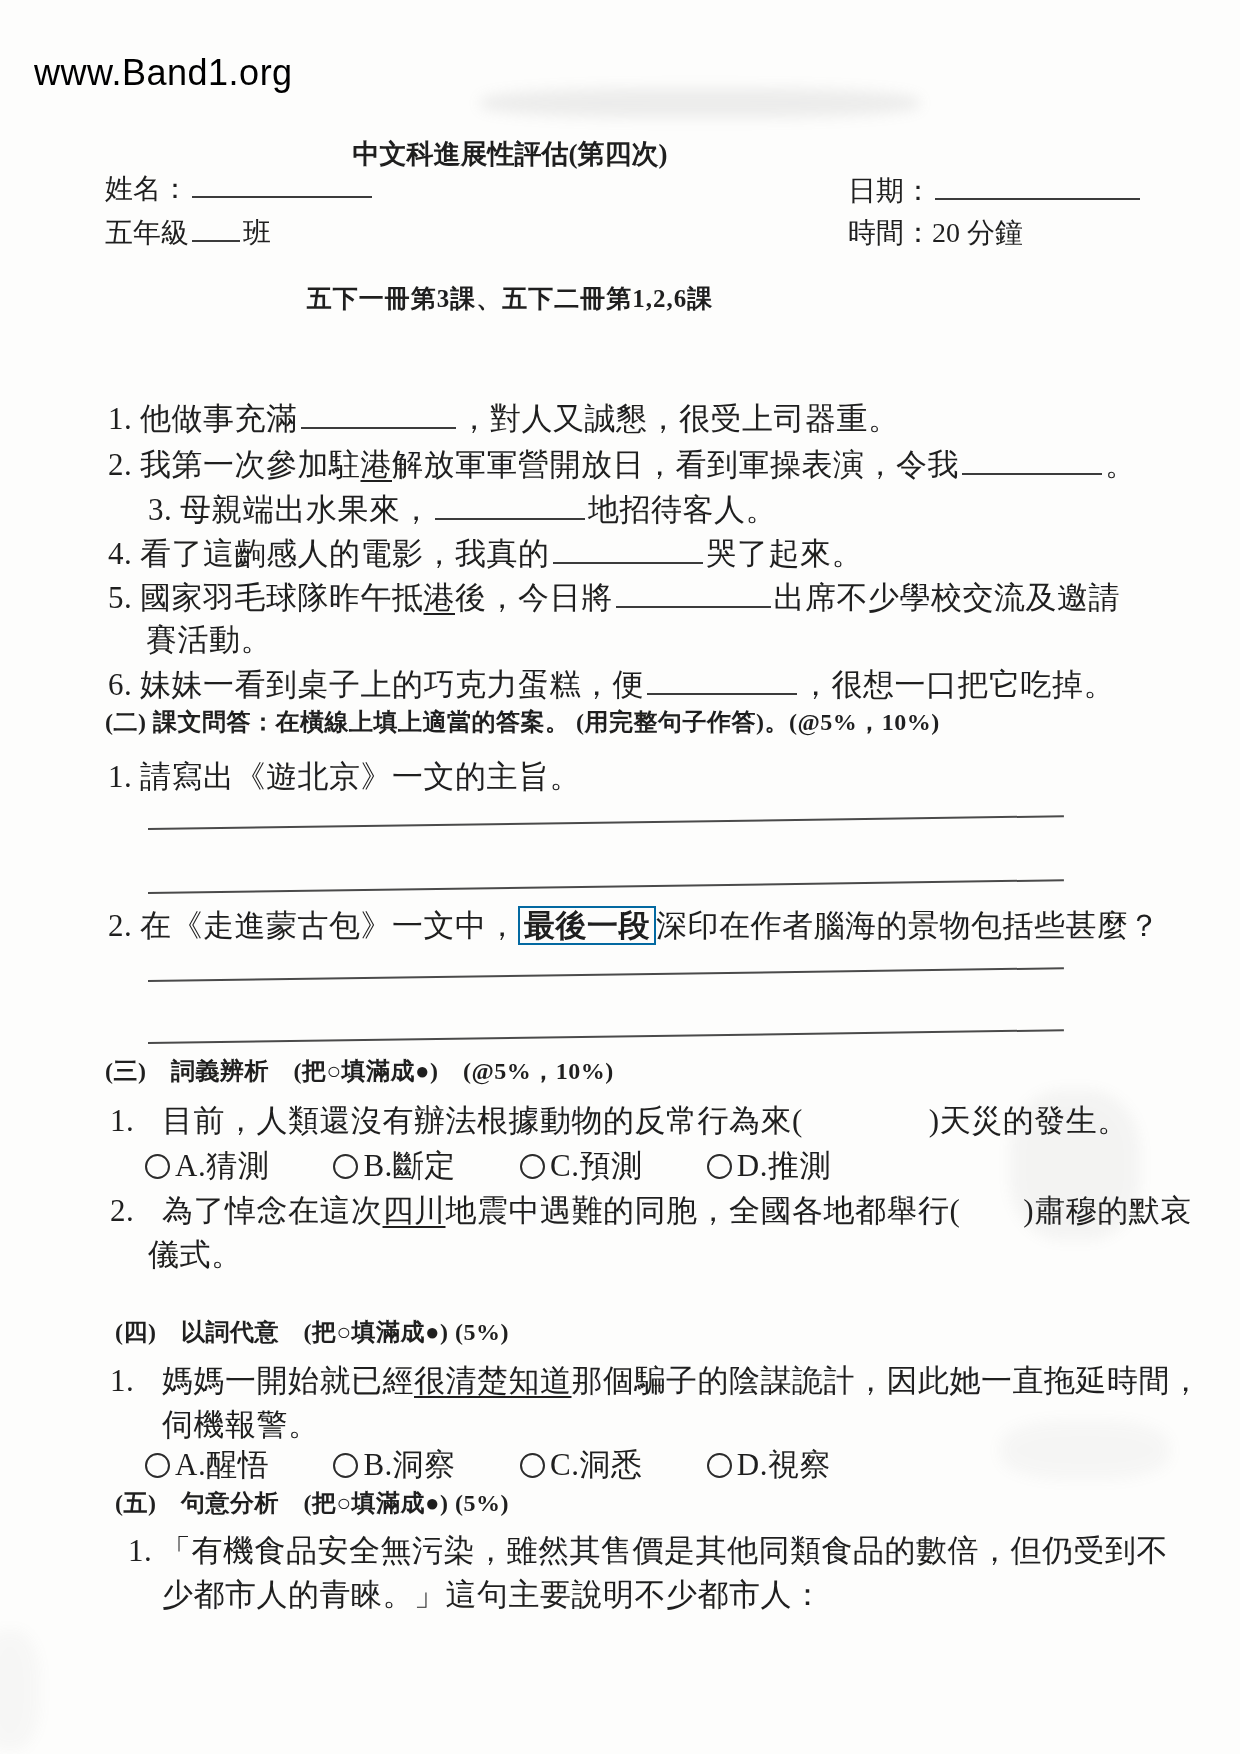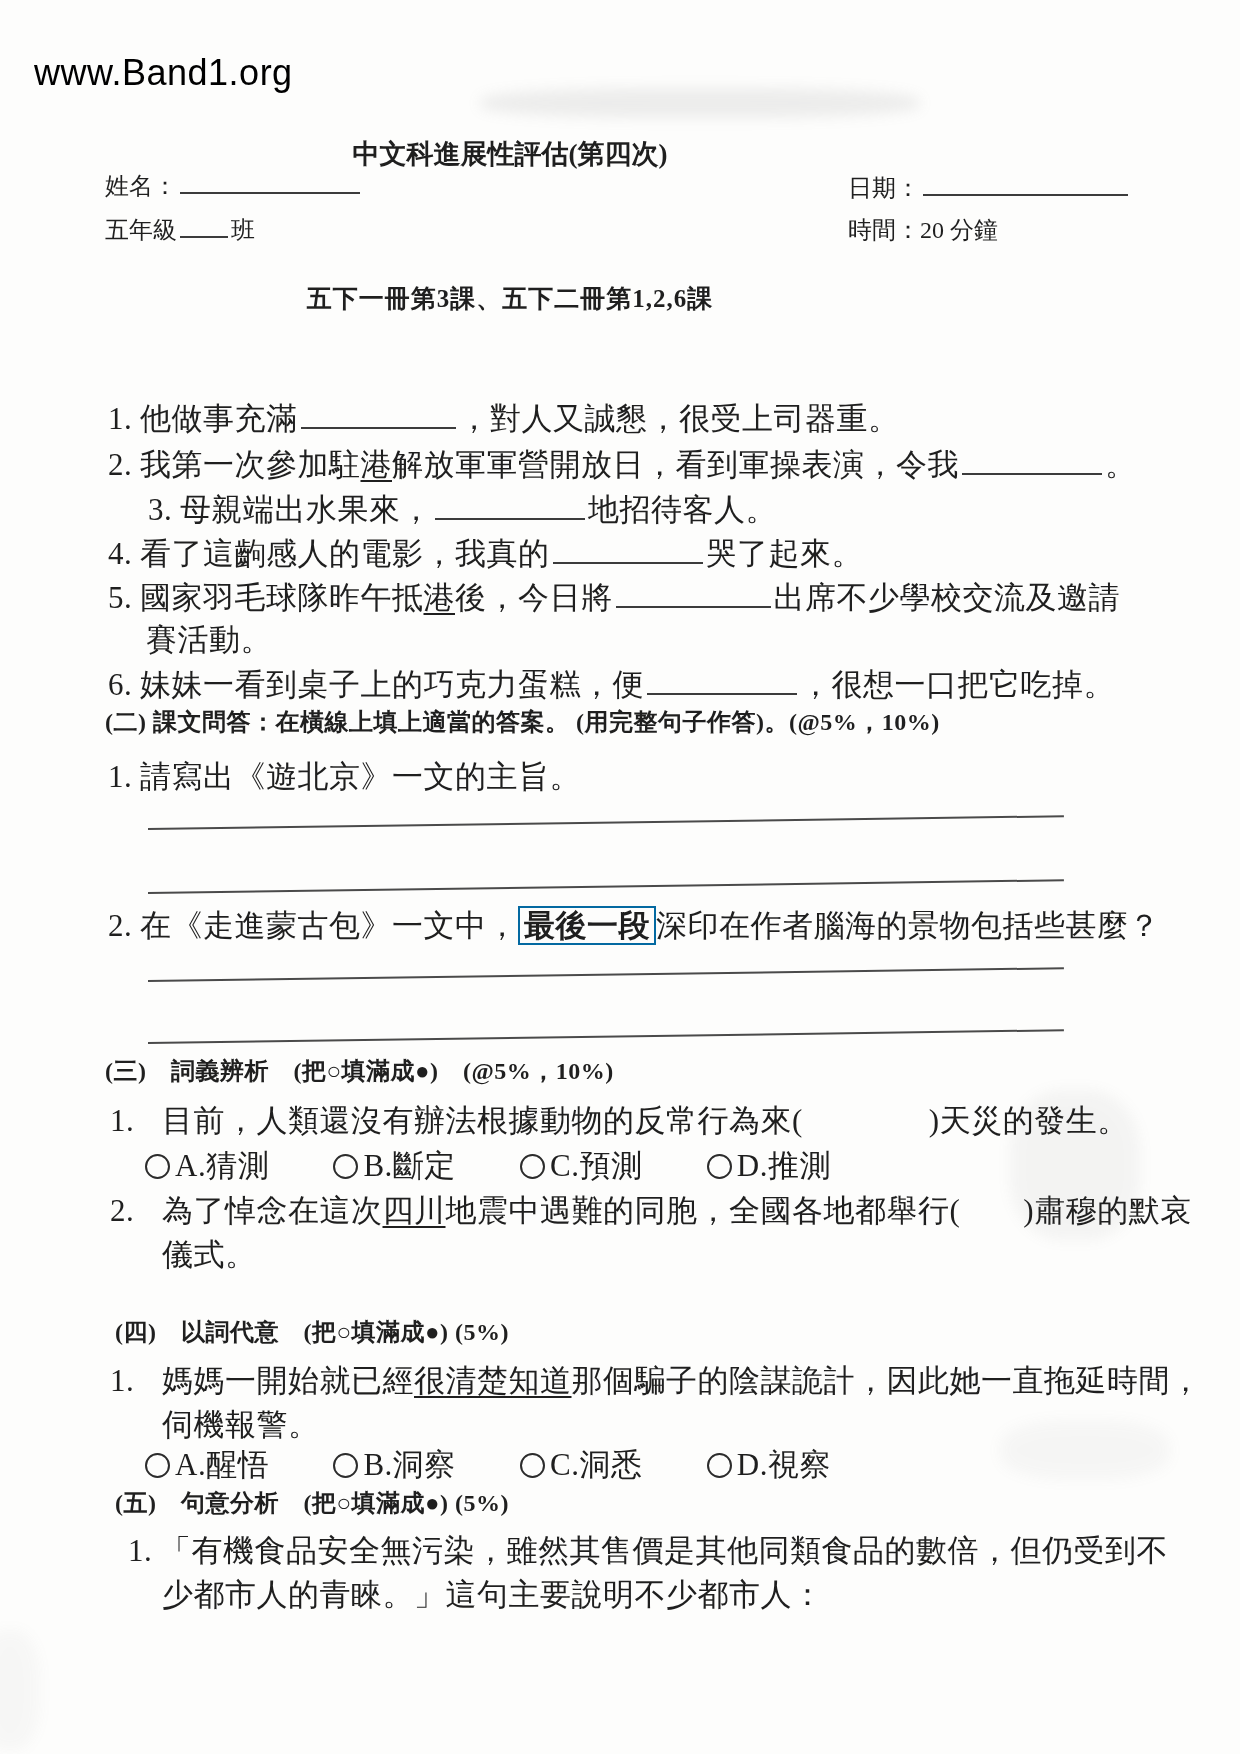--- a/index.html
+++ b/index.html
@@ -13,21 +13,21 @@
     overflow:hidden;
   }
   .abs{position:absolute;white-space:nowrap;}
   .watermark{
     left:34px;top:20px;
     font-family:Liberation Sans, sans-serif;
     font-size:36px;color:#000;letter-spacing:.5px;margin-top:32px;
   }
   .titlewrap{left:0;top:136px;width:1020px;text-align:center;}
   .title{font-size:27px;font-weight:700;}
-  .hline{font-size:24px;}
+  .hline{font-size:28px;}
   .scopewrap{left:0;top:282px;width:1020px;text-align:center;}
   .scope{font-size:25px;font-weight:700;letter-spacing:1px;}
   .sec{font-size:24px;font-weight:700;letter-spacing:.5px;}
   .q{font-size:31px;letter-spacing:.5px;}
   .num{display:inline-block;min-width:32px;}
   .num2{display:inline-block;min-width:52px;}
   .blank{
     display:inline-block;height:1em;
     border-bottom:2px solid #3c3c3c;
     margin:0 3px;vertical-align:baseline;
@@ -133,21 +133,21 @@
   <div class="abs q" style="left:145px;top:1145px;">
     <span class="opt"><span class="bubble"></span><span>A.猜測</span></span>
     <span class="opt"><span class="bubble"></span><span>B.斷定</span></span>
     <span class="opt"><span class="bubble"></span><span>C.預測</span></span>
     <span class="opt"><span class="bubble"></span><span>D.推測</span></span>
   </div>
 
   <div class="abs q" style="left:110px;top:1190px;">
     <span class="num2">2.</span><span>為了悼念在這次</span><span class="u">四川</span><span>地震中遇難的同胞，全國各地都舉行(　　)肅穆的默哀</span>
   </div>
-  <div class="abs q" style="left:162px;top:1234px;">儀式。</div>
+  <div class="abs q" style="left:148px;top:1234px;">儀式。</div>
 
   <div class="abs sec" style="left:115px;top:1316px;">(四)　以詞代意　(把○填滿成●) (5%)</div>
 
   <div class="abs q" style="left:110px;top:1360px;">
     <span class="num2">1.</span><span>媽媽一開始就已經</span><span class="u">很清楚知道</span><span>那個騙子的陰謀詭計，因此她一直拖延時間，</span>
   </div>
   <div class="abs q" style="left:162px;top:1404px;">伺機報警。</div>
   <div class="abs q" style="left:145px;top:1444px;">
     <span class="opt"><span class="bubble"></span><span>A.醒悟</span></span>
     <span class="opt"><span class="bubble"></span><span>B.洞察</span></span>

